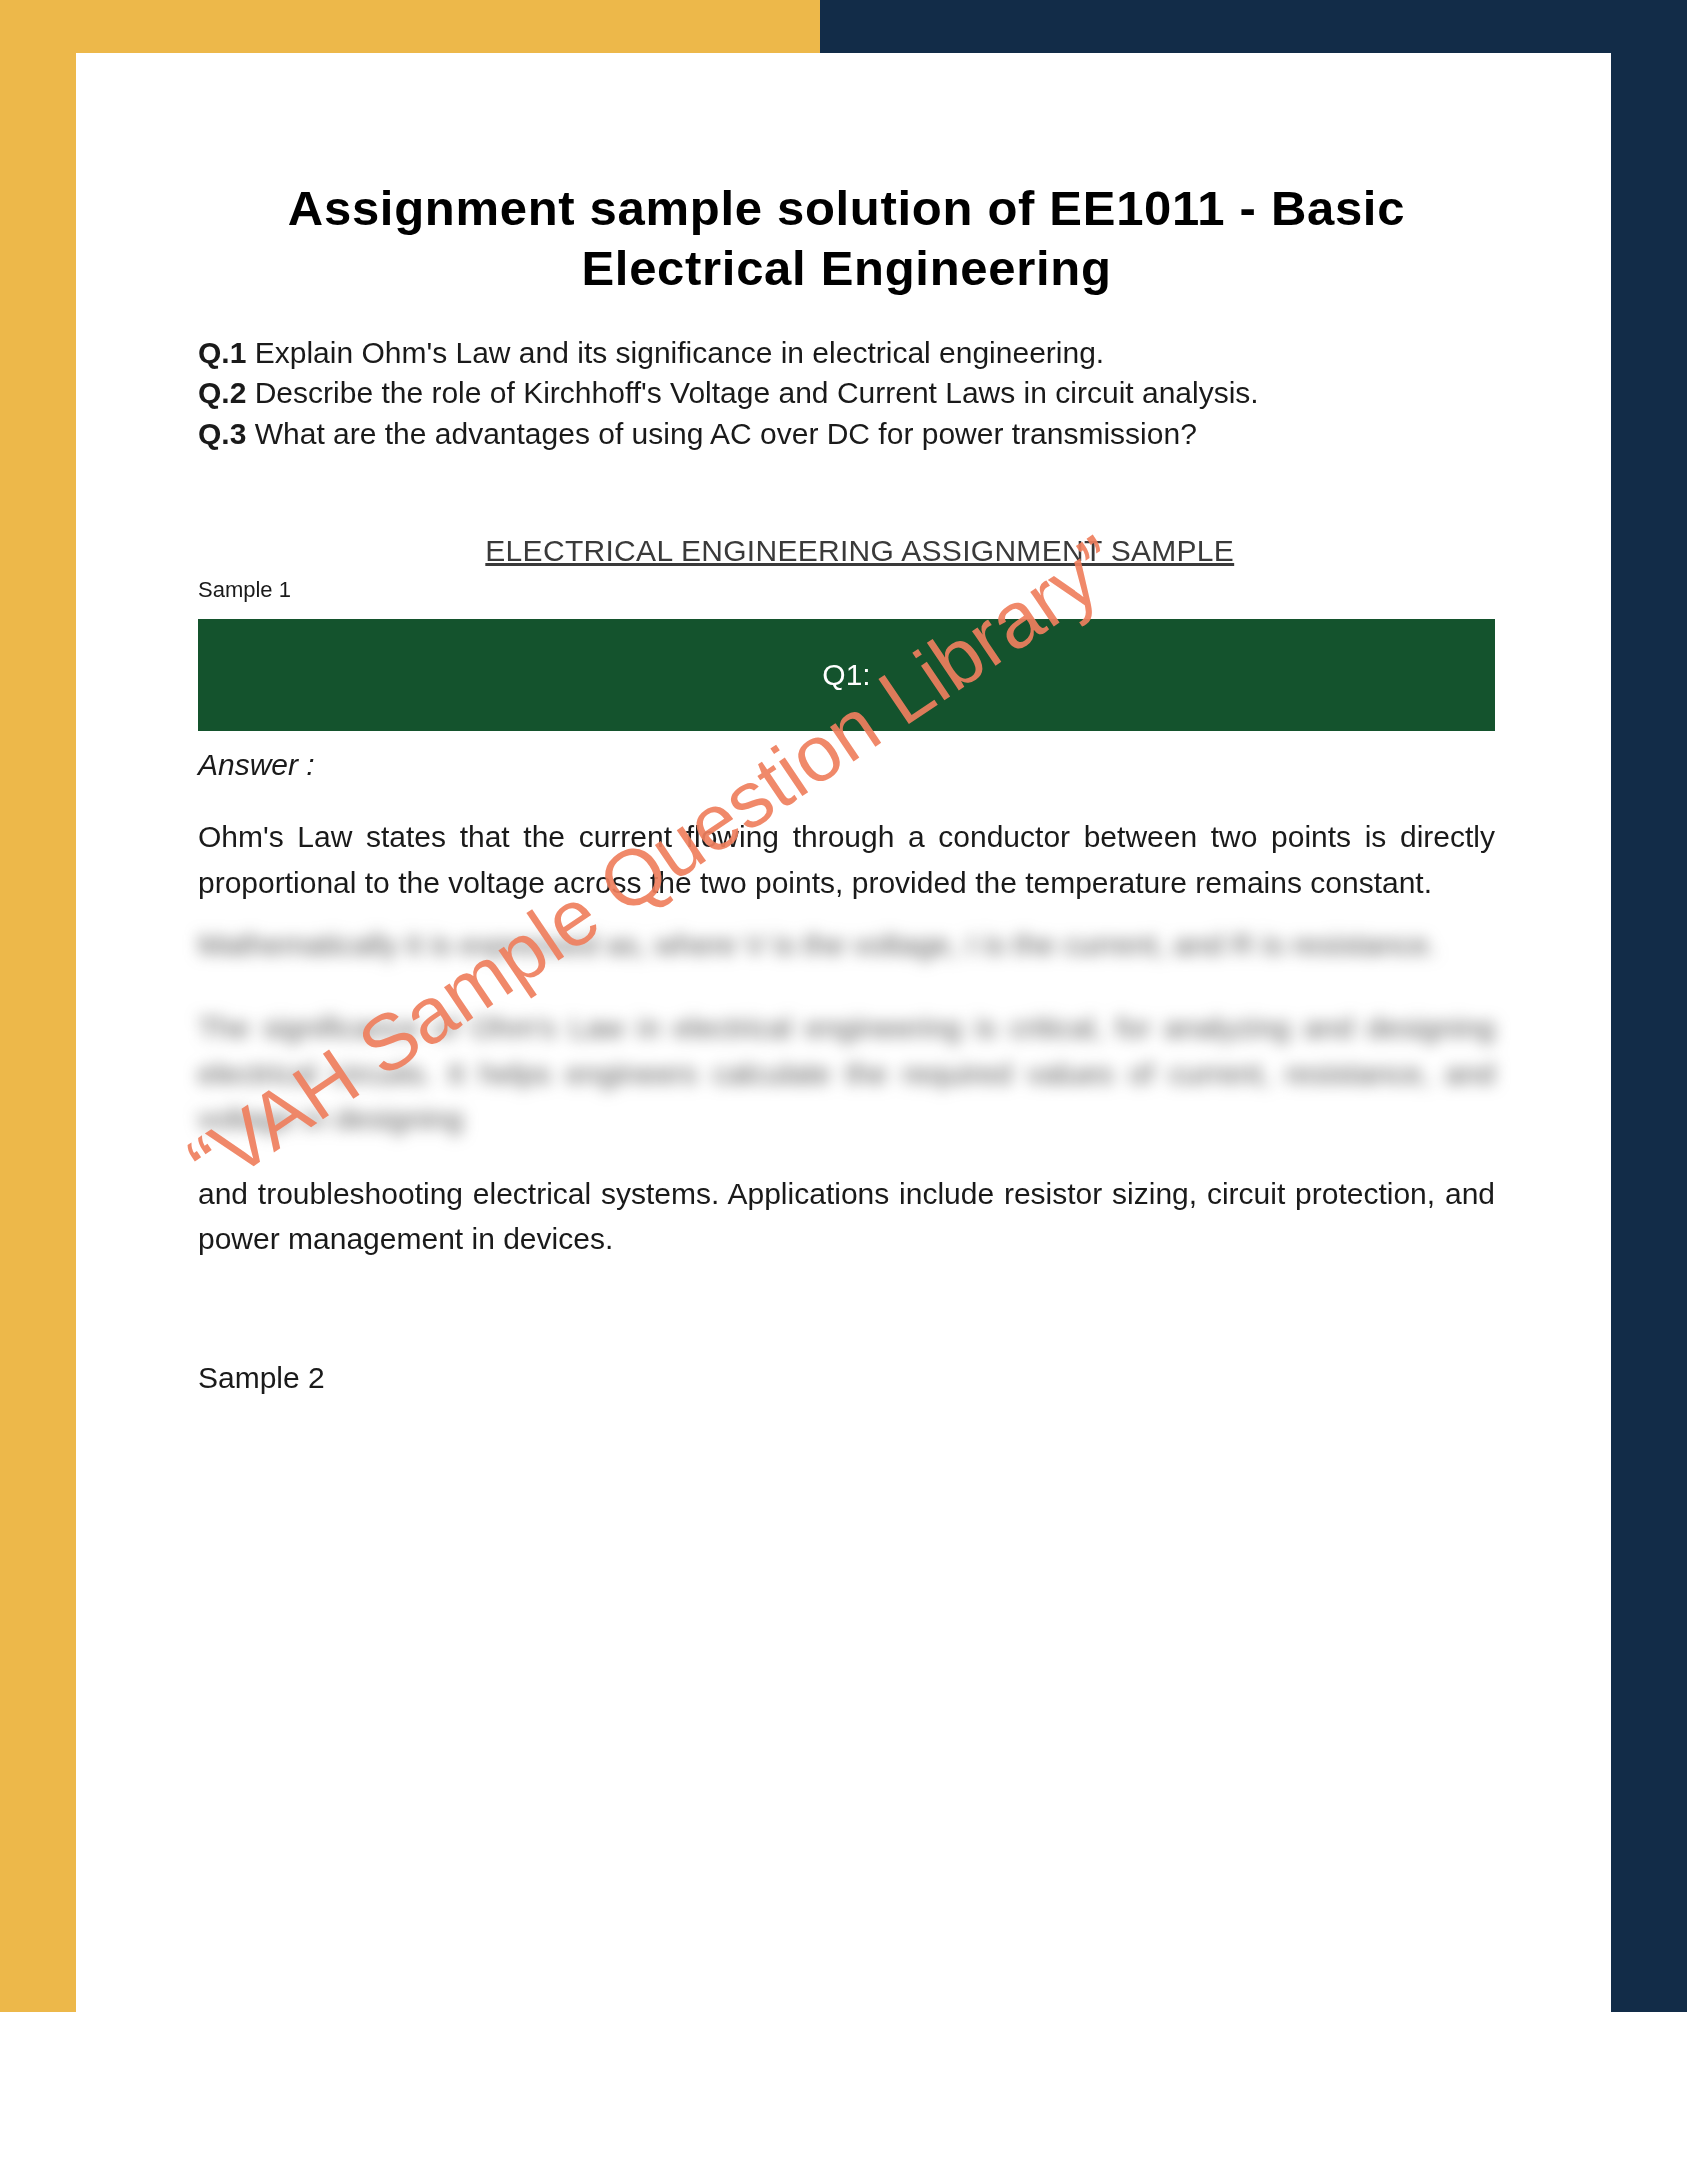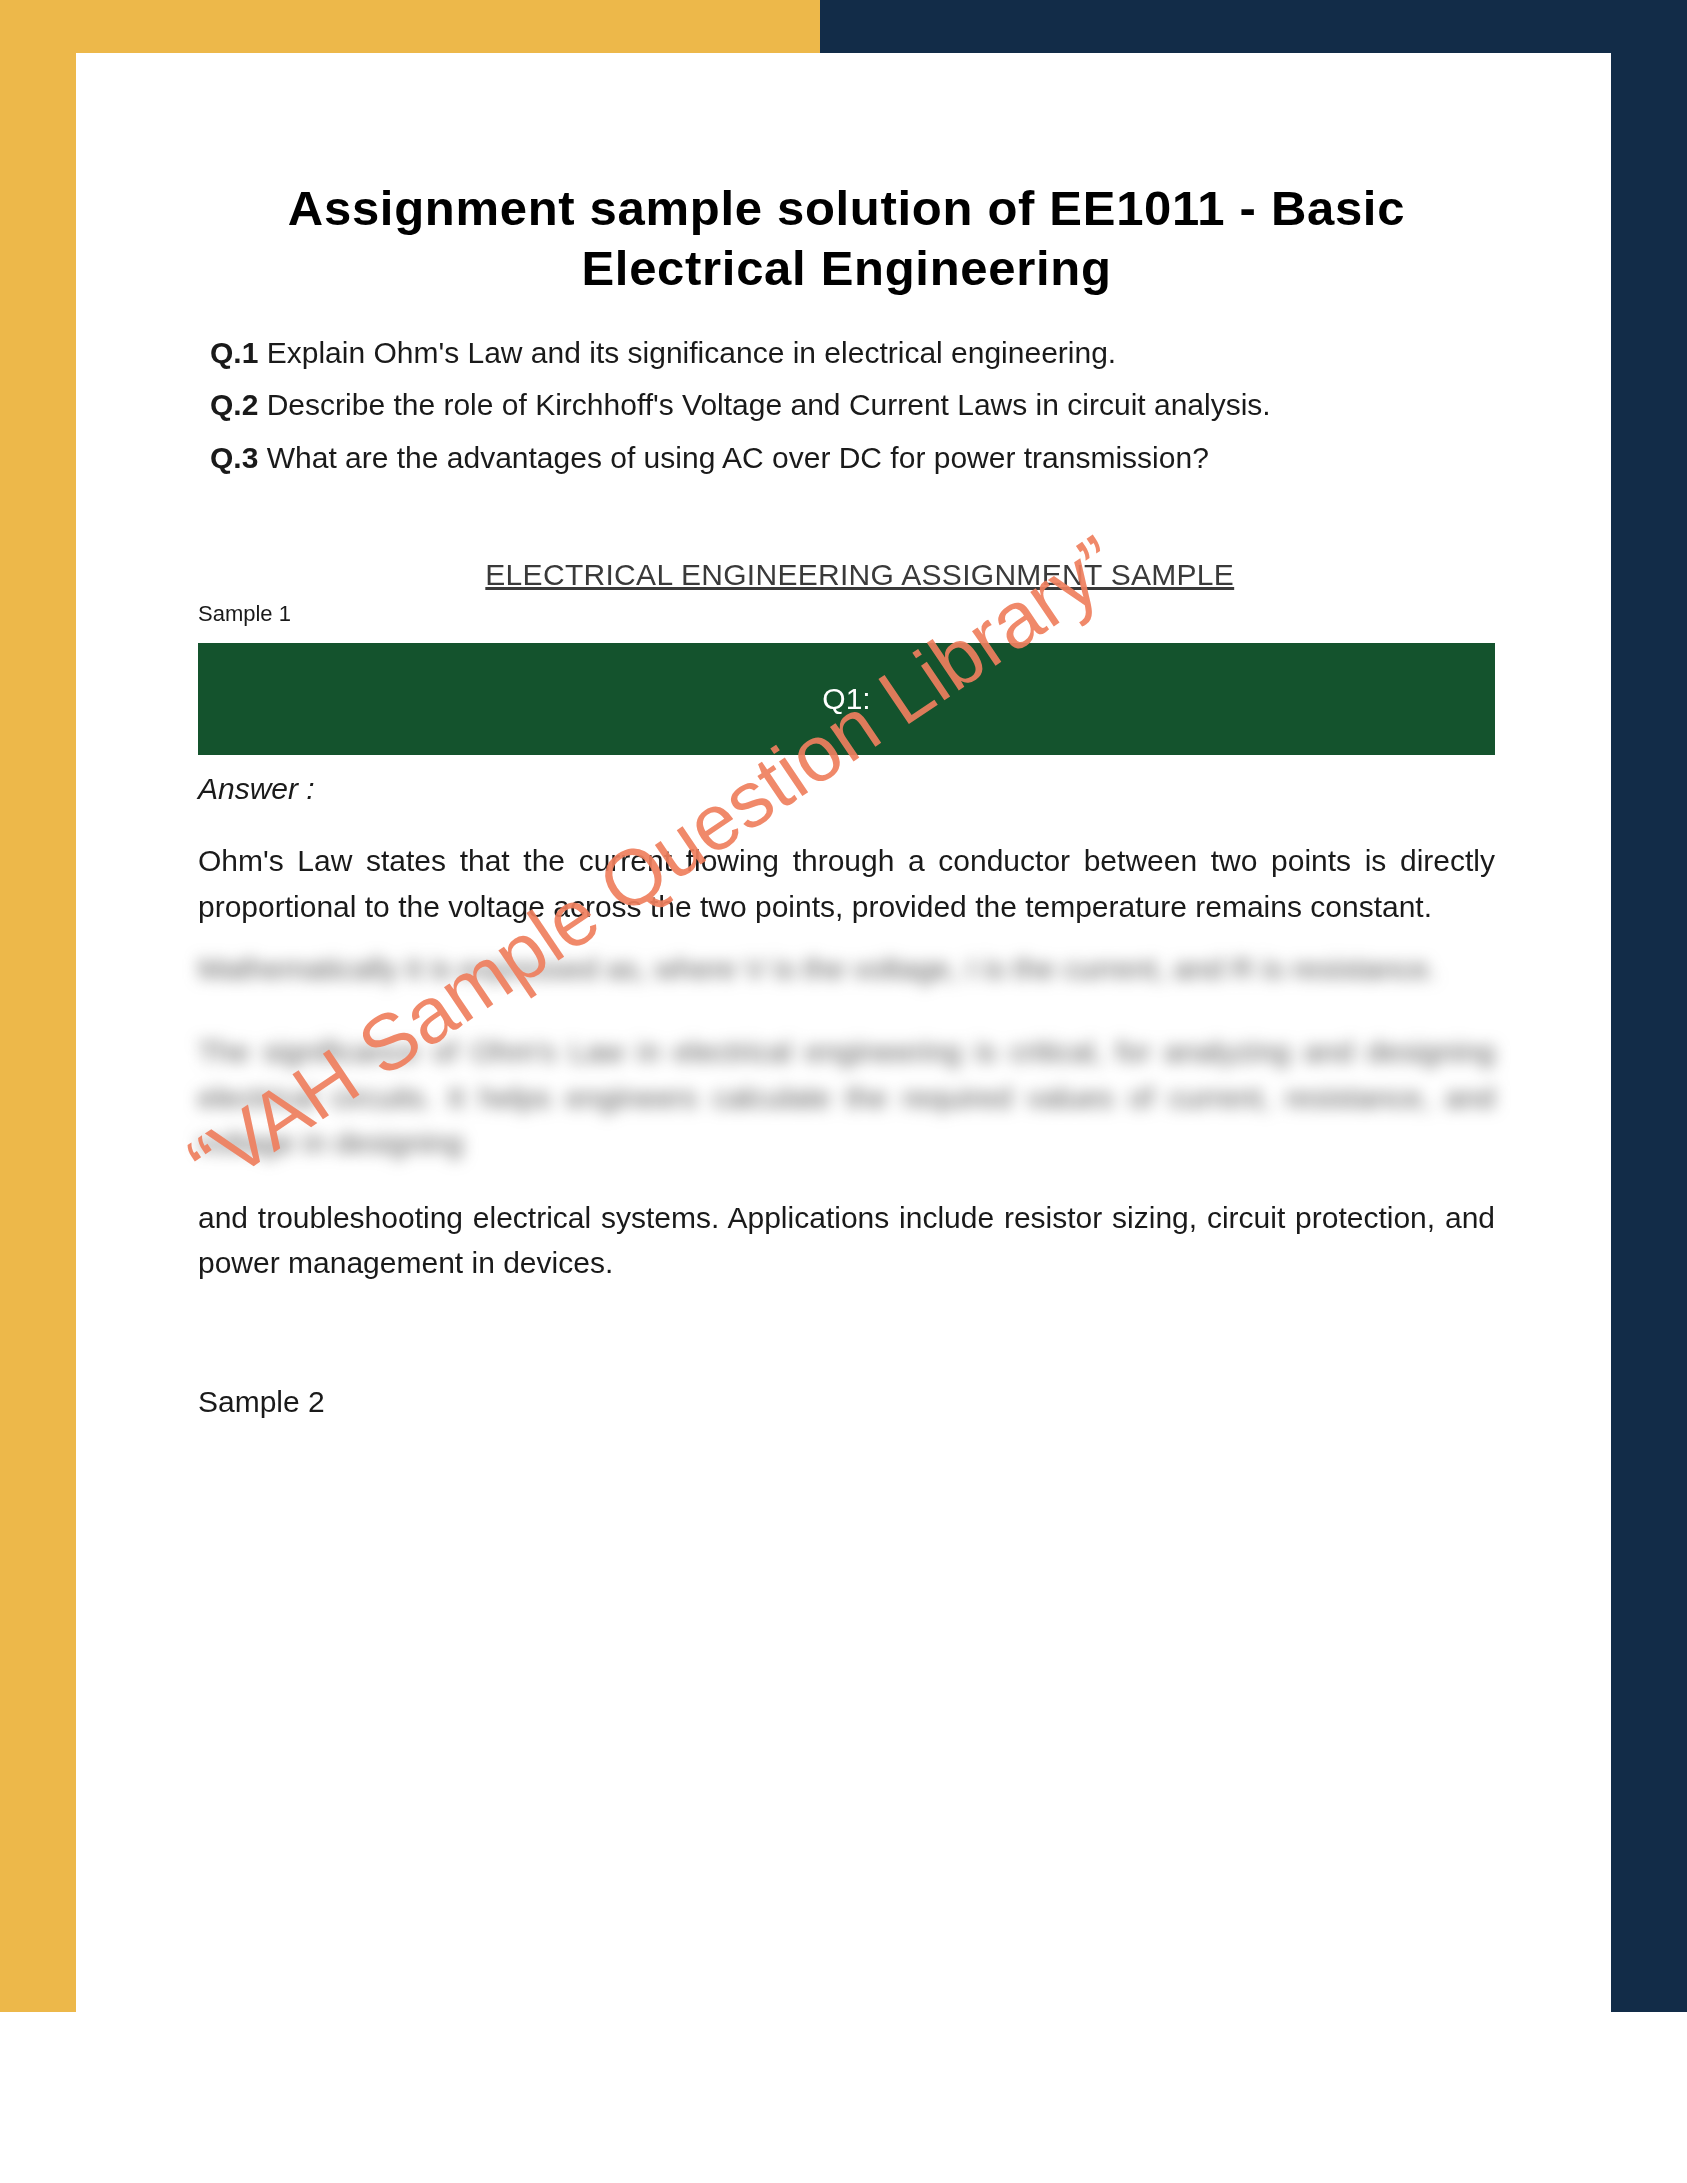--- a/index.html
+++ b/index.html
@@ -80,21 +80,21 @@
     padding: 0 26.5px;
   }
 
   .questions {
     margin-top: 34px;
     font-size: 30px;
     line-height: 1.36;
     color: #1a1a1a;
   }
   .questions .qline {
-    margin: 12px;
+    margin: 0;
   }
   .qlabel {
     font-weight: bold;
   }
 
   .section-heading {
     margin-top: 79px;
     font-size: 30px;
     color: #3a3a3a;
     text-align: center;

